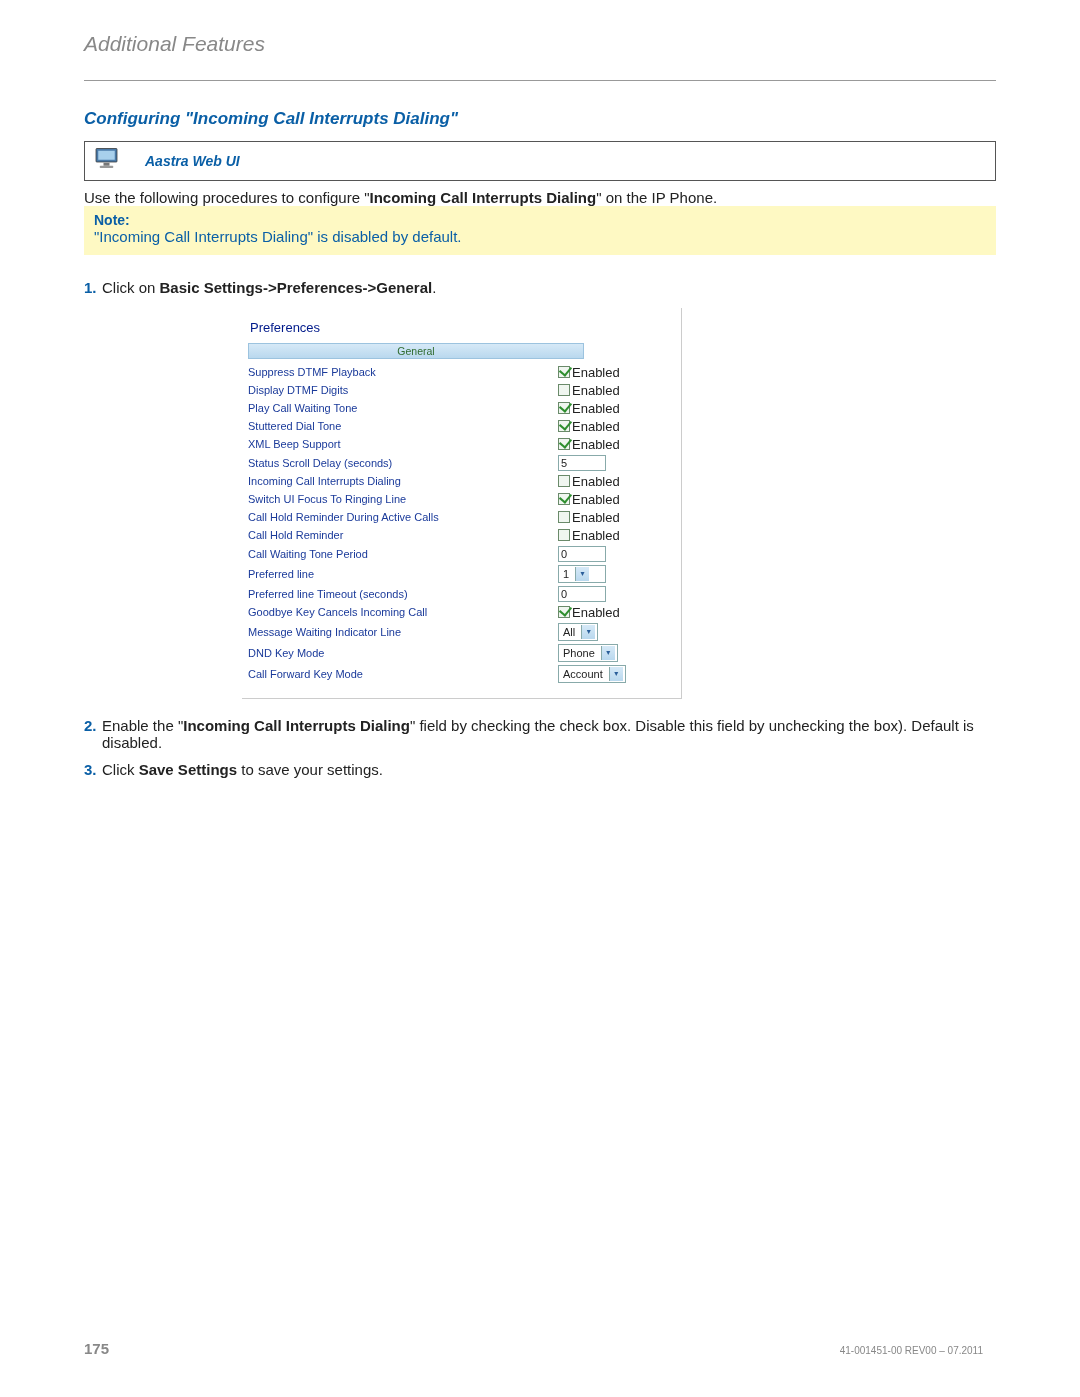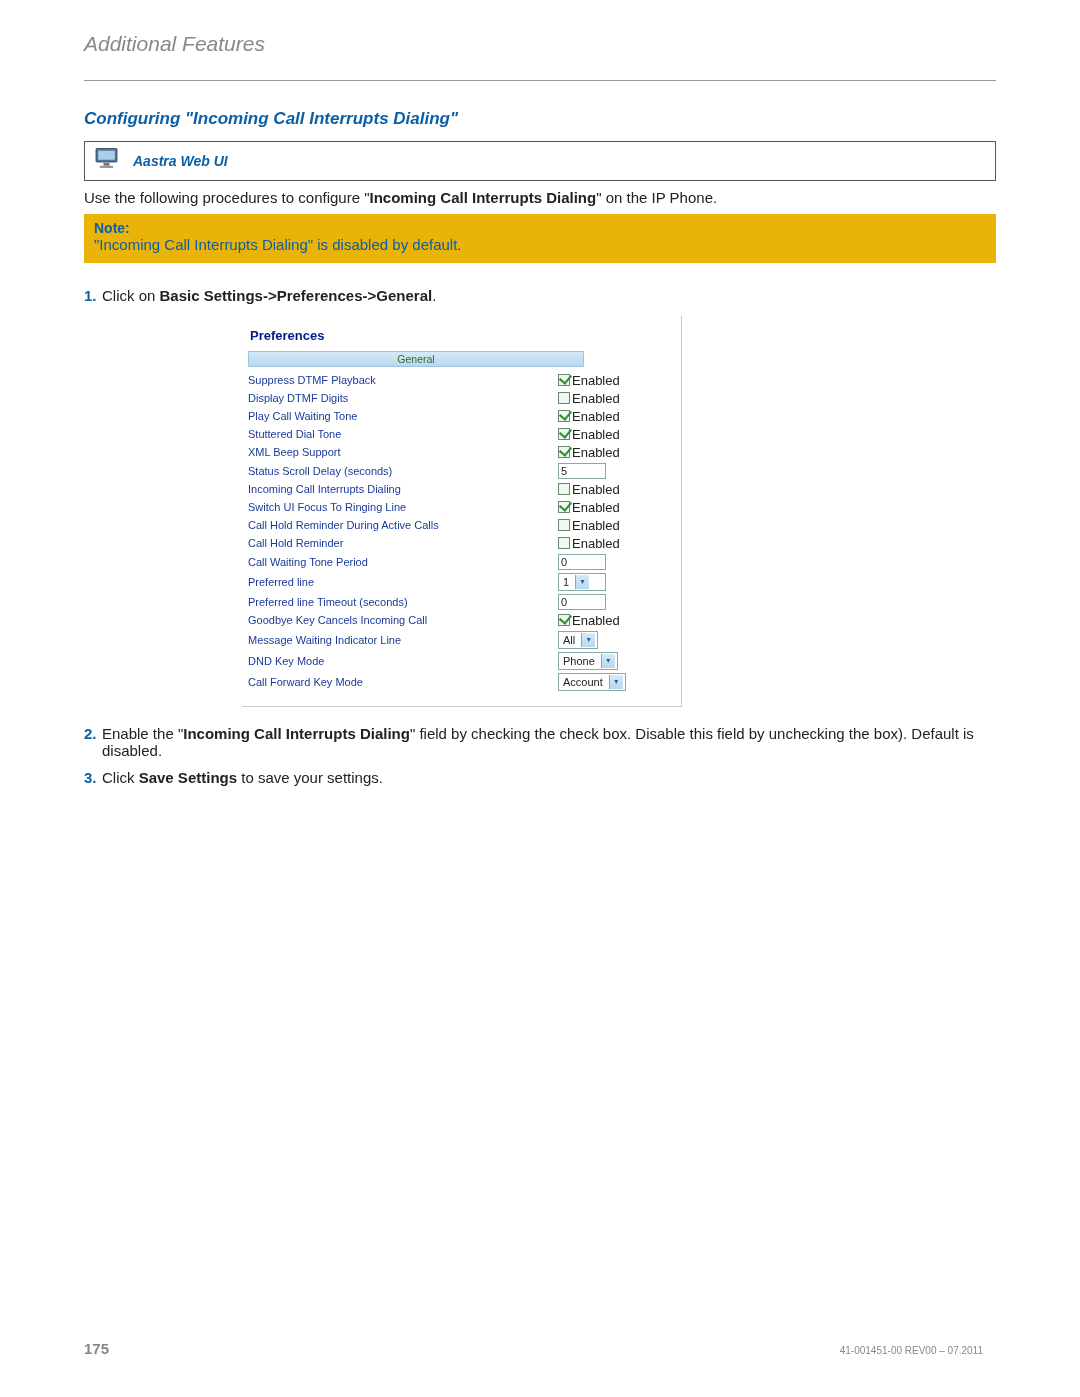--- a/index.html
+++ b/index.html
@@ -23,41 +23,41 @@
   .section-heading {
     font-size: 17px;
     font-style: italic;
     font-weight: 700;
     color: #0a5fa6;
     margin-bottom: 12px;
   }
   .webui-bar {
     display: flex;
     align-items: center;
-    gap: 10px;
+    gap: 22px;
     border: 1px solid #555;
     padding: 4px 8px;
     margin-bottom: 8px;
   }
   .monitor-icon {
     width: 30px; height: 26px;
   }
   .webui-label {
     font-size: 14px;
     font-style: italic;
     font-weight: 700;
     color: #0a5fa6;
   }
   .intro-line {
     font-size: 15px;
-    margin-bottom: 8px;
+    margin-bottom: 0;
   }
   .intro-line b { font-weight: 700; }
   .note-box {
-    background: #eab308;
+    background: #fef9c3;
     padding: 6px 10px 10px 10px;
     margin-bottom: 24px;
   }
   .note-title {
     font-size: 14px;
     font-weight: 700;
     color: #0a5fa6;
   }
   .note-body {
     font-size: 15px;
@@ -84,21 +84,21 @@
   .shot-wrap {
     margin: 12px 0 18px 140px;
     width: 440px;
     border-right: 1px solid #ccc;
     border-bottom: 1px solid #ccc;
     padding: 12px 14px 14px 6px;
   }
   .prefs-title {
     font-family: Arial, sans-serif;
     font-size: 13px;
-    font-weight: 700;
+    font-weight: 400;
     color: #001a8a;
     margin-bottom: 8px;
     padding-left: 2px;
   }
   .general-bar {
     background: linear-gradient(#d6e9f7, #b9d8ee);
     border: 1px solid #9cc3df;
     font-family: Arial, sans-serif;
     font-size: 10.5px;
     color: #2f6b2f;

